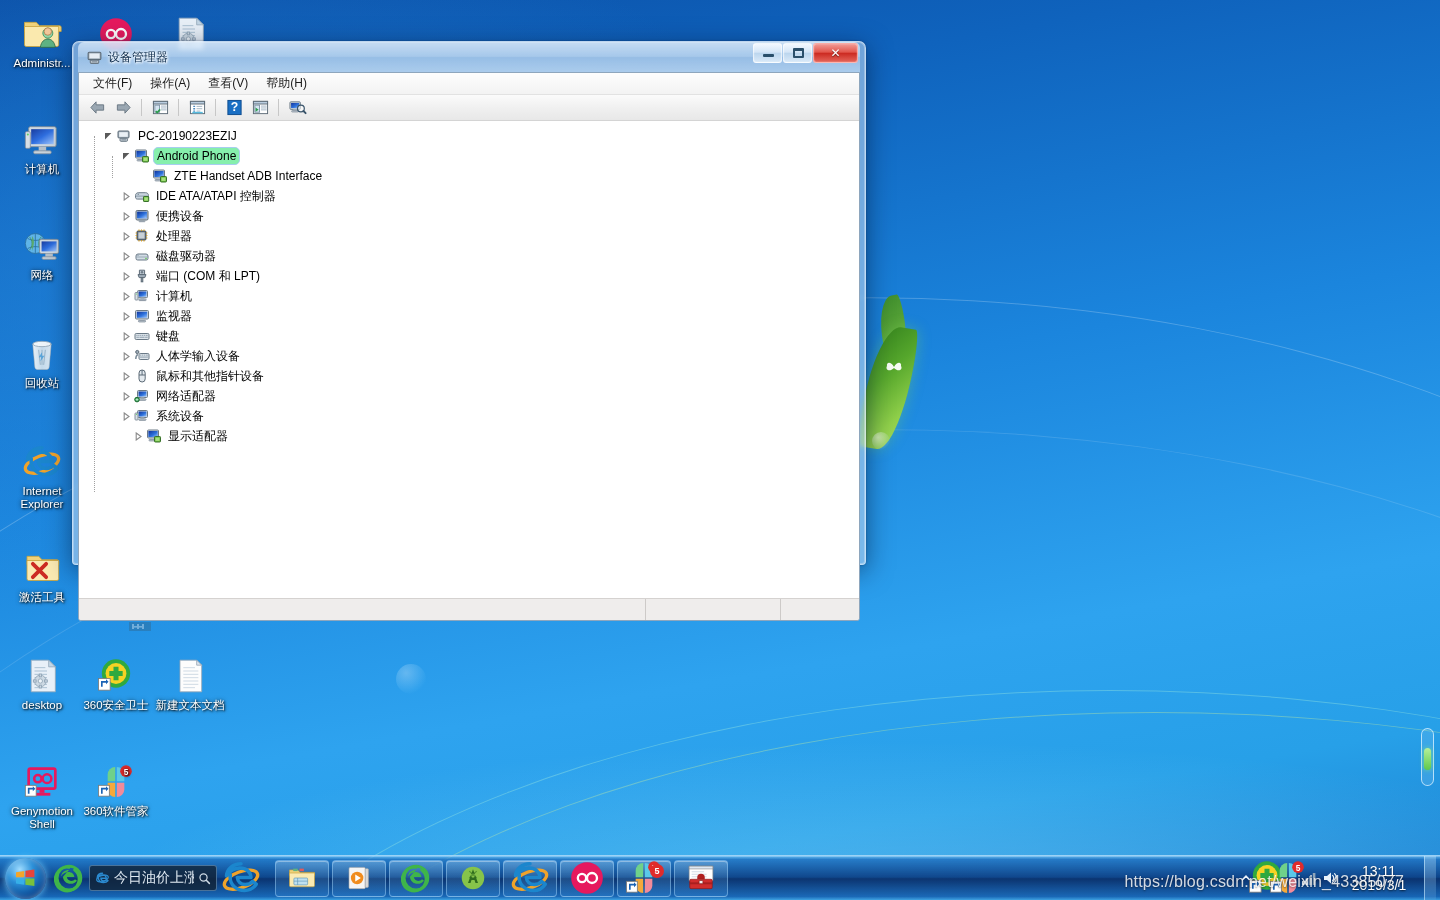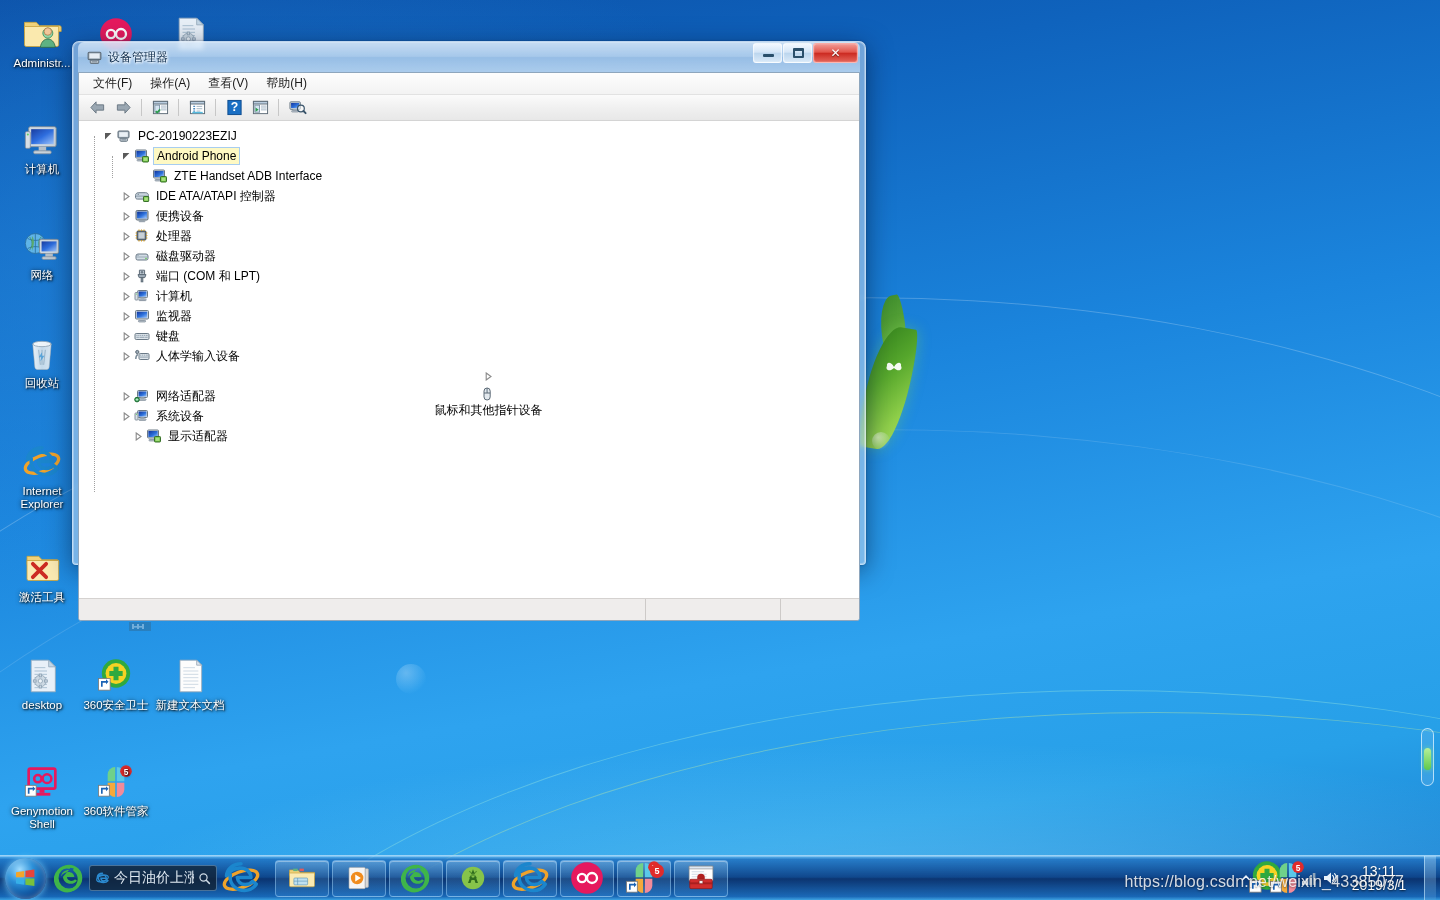--- a/index.html
+++ b/index.html
@@ -123,21 +123,21 @@
   .tsep { width:1px; height:17px; background:#c7c7c7; margin:0 4px; }
 
   
   #tree-pane { flex:1; background:#fff; border-top:1px solid #fff; overflow:hidden; position:relative; padding:4px 0 0 13px; }
   .trow { height:20px; display:flex; align-items:center; white-space:nowrap; position:relative; cursor:default; font-size:12px; color:#000; }
   .exp { width:16px; height:20px; display:flex; align-items:center; justify-content:center; flex:none; }
   .exp svg { display:block; }
   .ticon { width:16px; height:16px; margin-right:4px; flex:none; }
   .tlabel { padding:0 2px; line-height:16px; }
   .trow.sel .tlabel {
-    background:#fef9c3; border:1px solid #a7cdf0; border-radius:0;
+    background:#86efac; border:1px solid #a7cdf0; border-radius:5px;
     padding:0 3px; margin:6px -1px;
   }
   .dots { position:absolute; border-left:1px dotted #a0a0a0; }
 
   
   #statusbar {
     height:22px; display:flex; background:#efedec;
     border-top:1px solid #d5d2d0; font-size:11px; color:#333;
   }
   #statusbar .sp { border-right:1px solid #cdcac8; }
@@ -773,21 +773,21 @@
                   <rect x="7.9" y="6.6" width="1.3" height="1.1"></rect>
                   <rect x="9.8" y="6.6" width="1.3" height="1.1"></rect>
                   <rect x="11.7" y="6.6" width="2.2" height="1.1"></rect>
                   <rect x="6" y="8.5" width="7.9" height="1.2"></rect>
                 </g>
                 <path d="M1 11c0-2.6 1-4.2 2.4-5.2l1 1.2C3.3 7.9 2.6 9 2.6 11z" fill="#7f8f9c"></path>
                 <circle cx="3.3" cy="4" r="1.6" fill="#9dabb8" stroke="#5d6b77"></circle>
               </svg></span>
             <span class="tlabel">人体学输入设备</span>
           </div>
-          <div class="trow" style="padding-left: 26px; flex-direction: column;">
+          <div class="trow" style="padding-left: 26px;">
             <span class="exp">
               <svg width="9" height="9" viewBox="0 0 9 9">
                 <path d="M2.2 1L7 4.5 2.2 8z" fill="none" stroke="#8a8a8a" stroke-width="1.1"></path>
               </svg>
             </span>
             <span class="ticon"><svg viewBox="0 0 16 16" width="16" height="16">
                 <rect x="5" y="2" width="6.2" height="12" rx="3.1" fill="#e3e9ee" stroke="#5d6b77"></rect>
                 <path d="M5 7h6.2" stroke="#5d6b77"></path>
                 <path d="M8.1 2v5" stroke="#5d6b77"></path>
                 <rect x="7.5" y="3.2" width="1.3" height="2.4" rx=".6" fill="#9dabb8"></rect>

